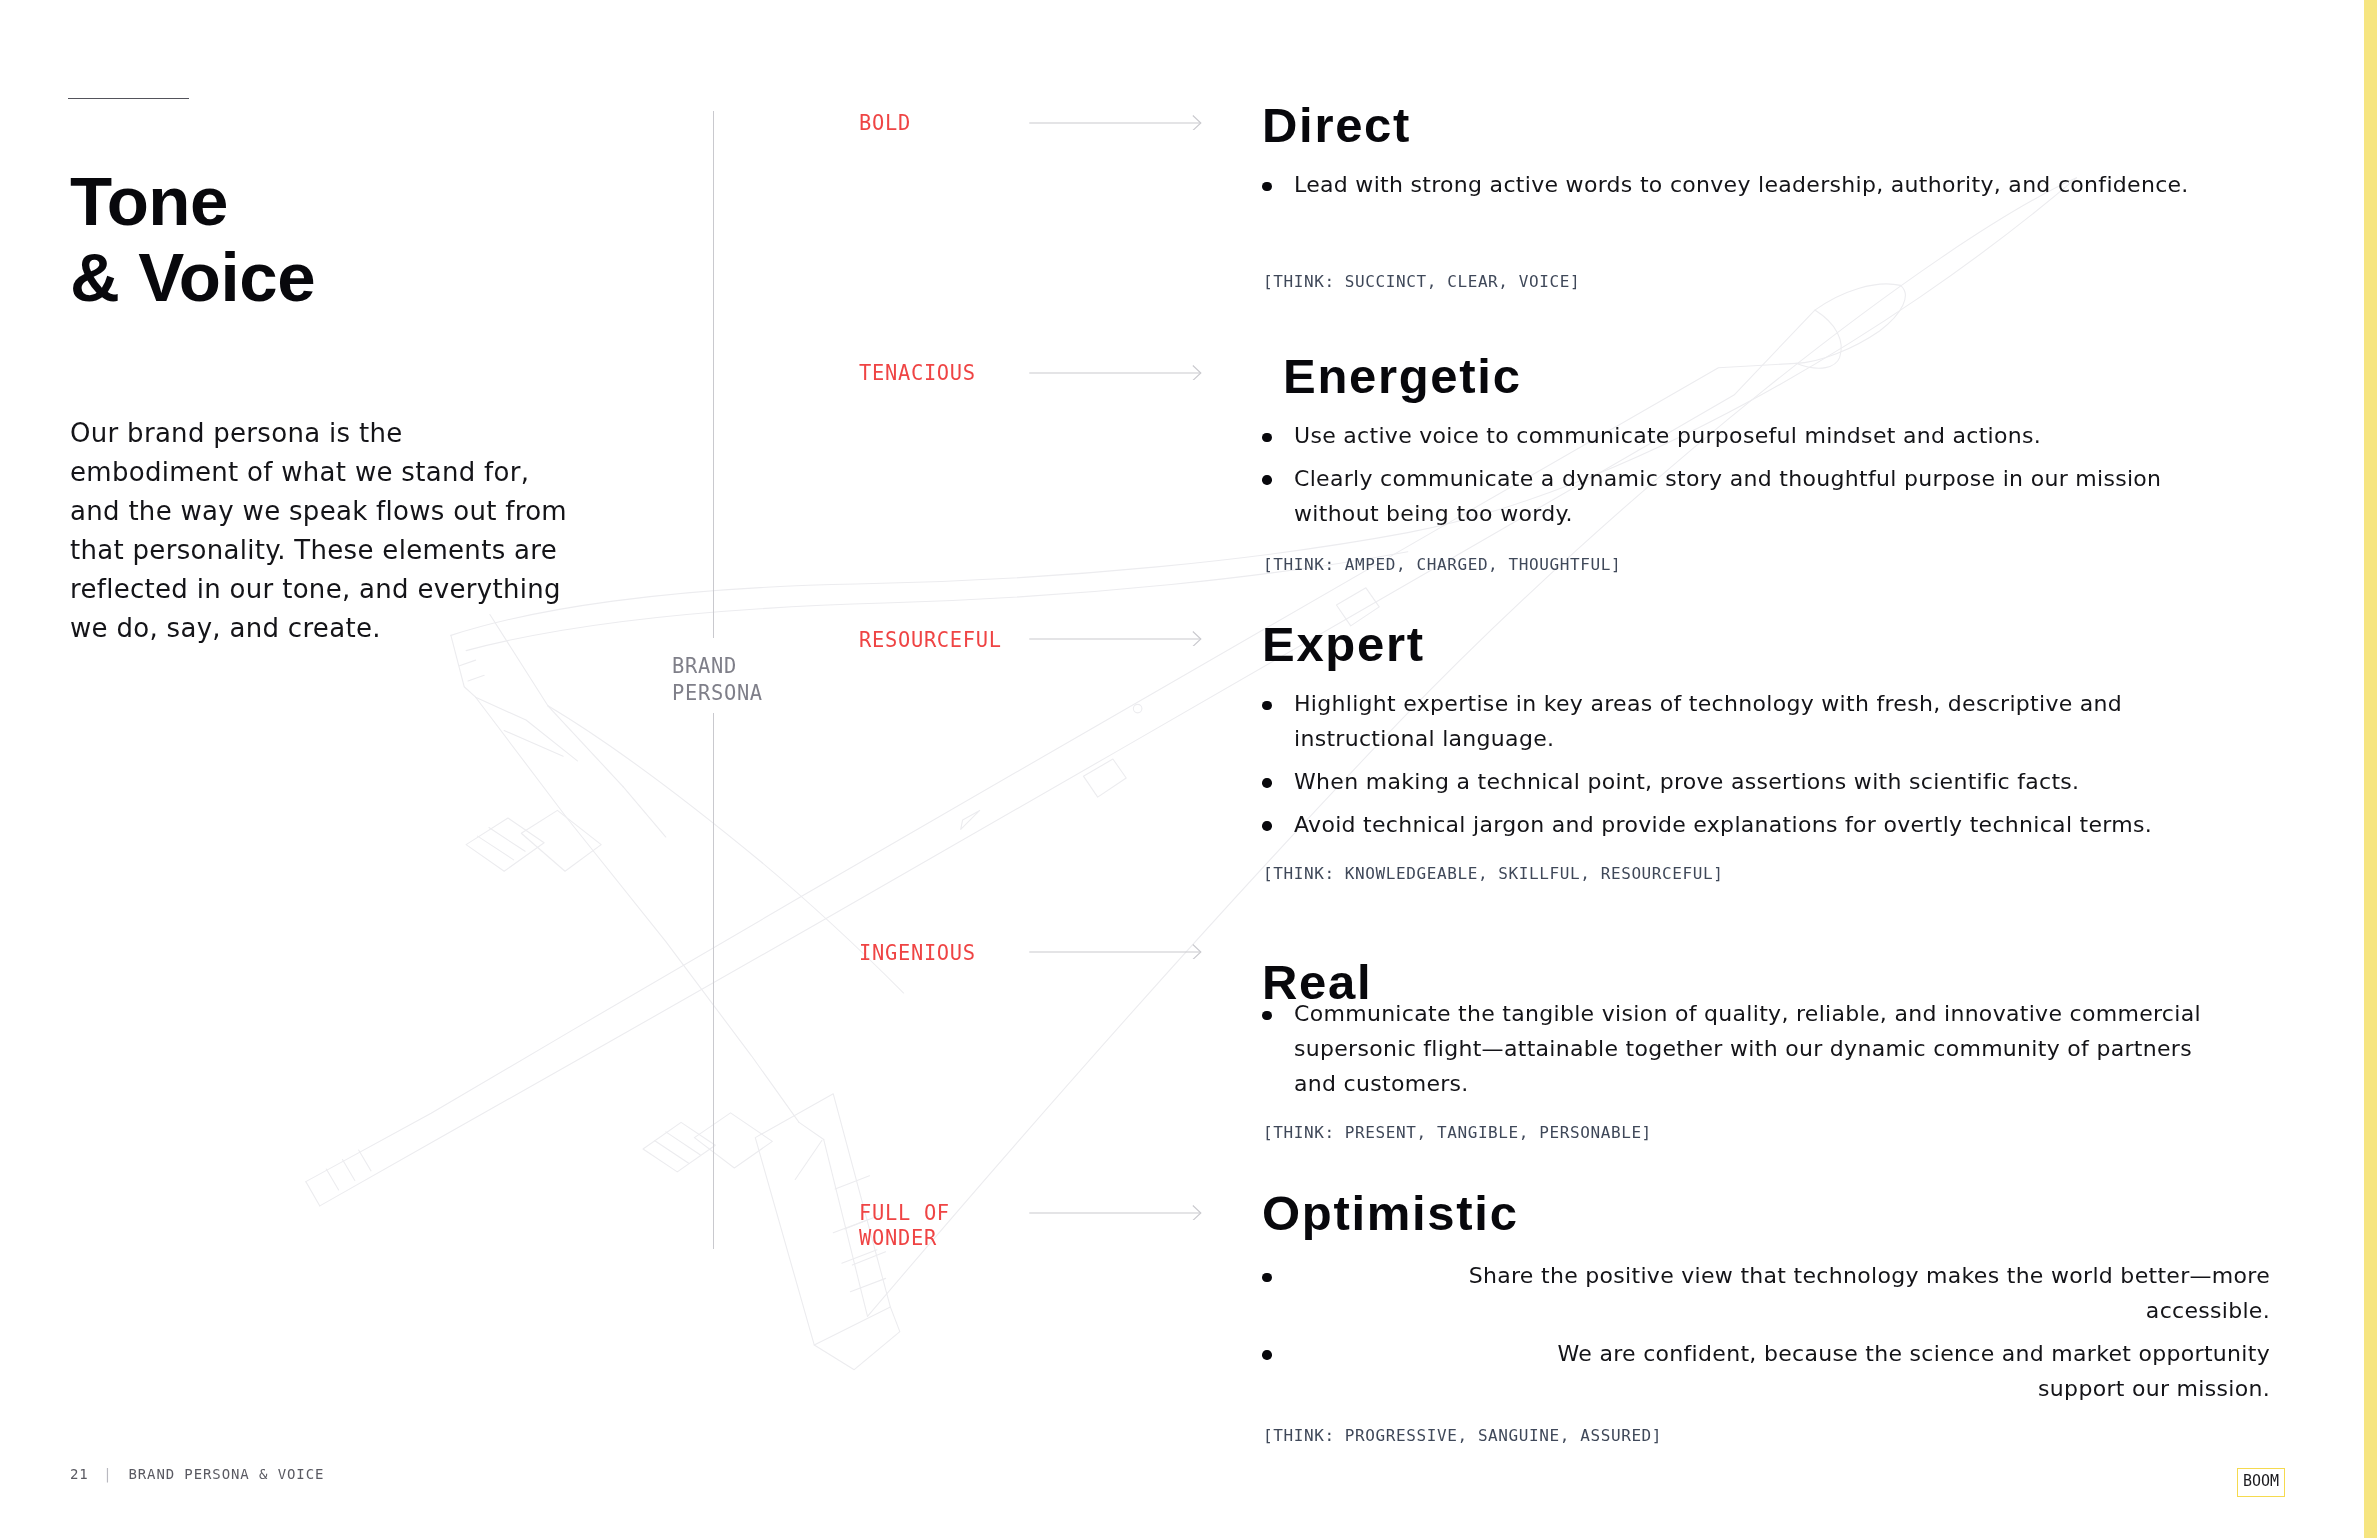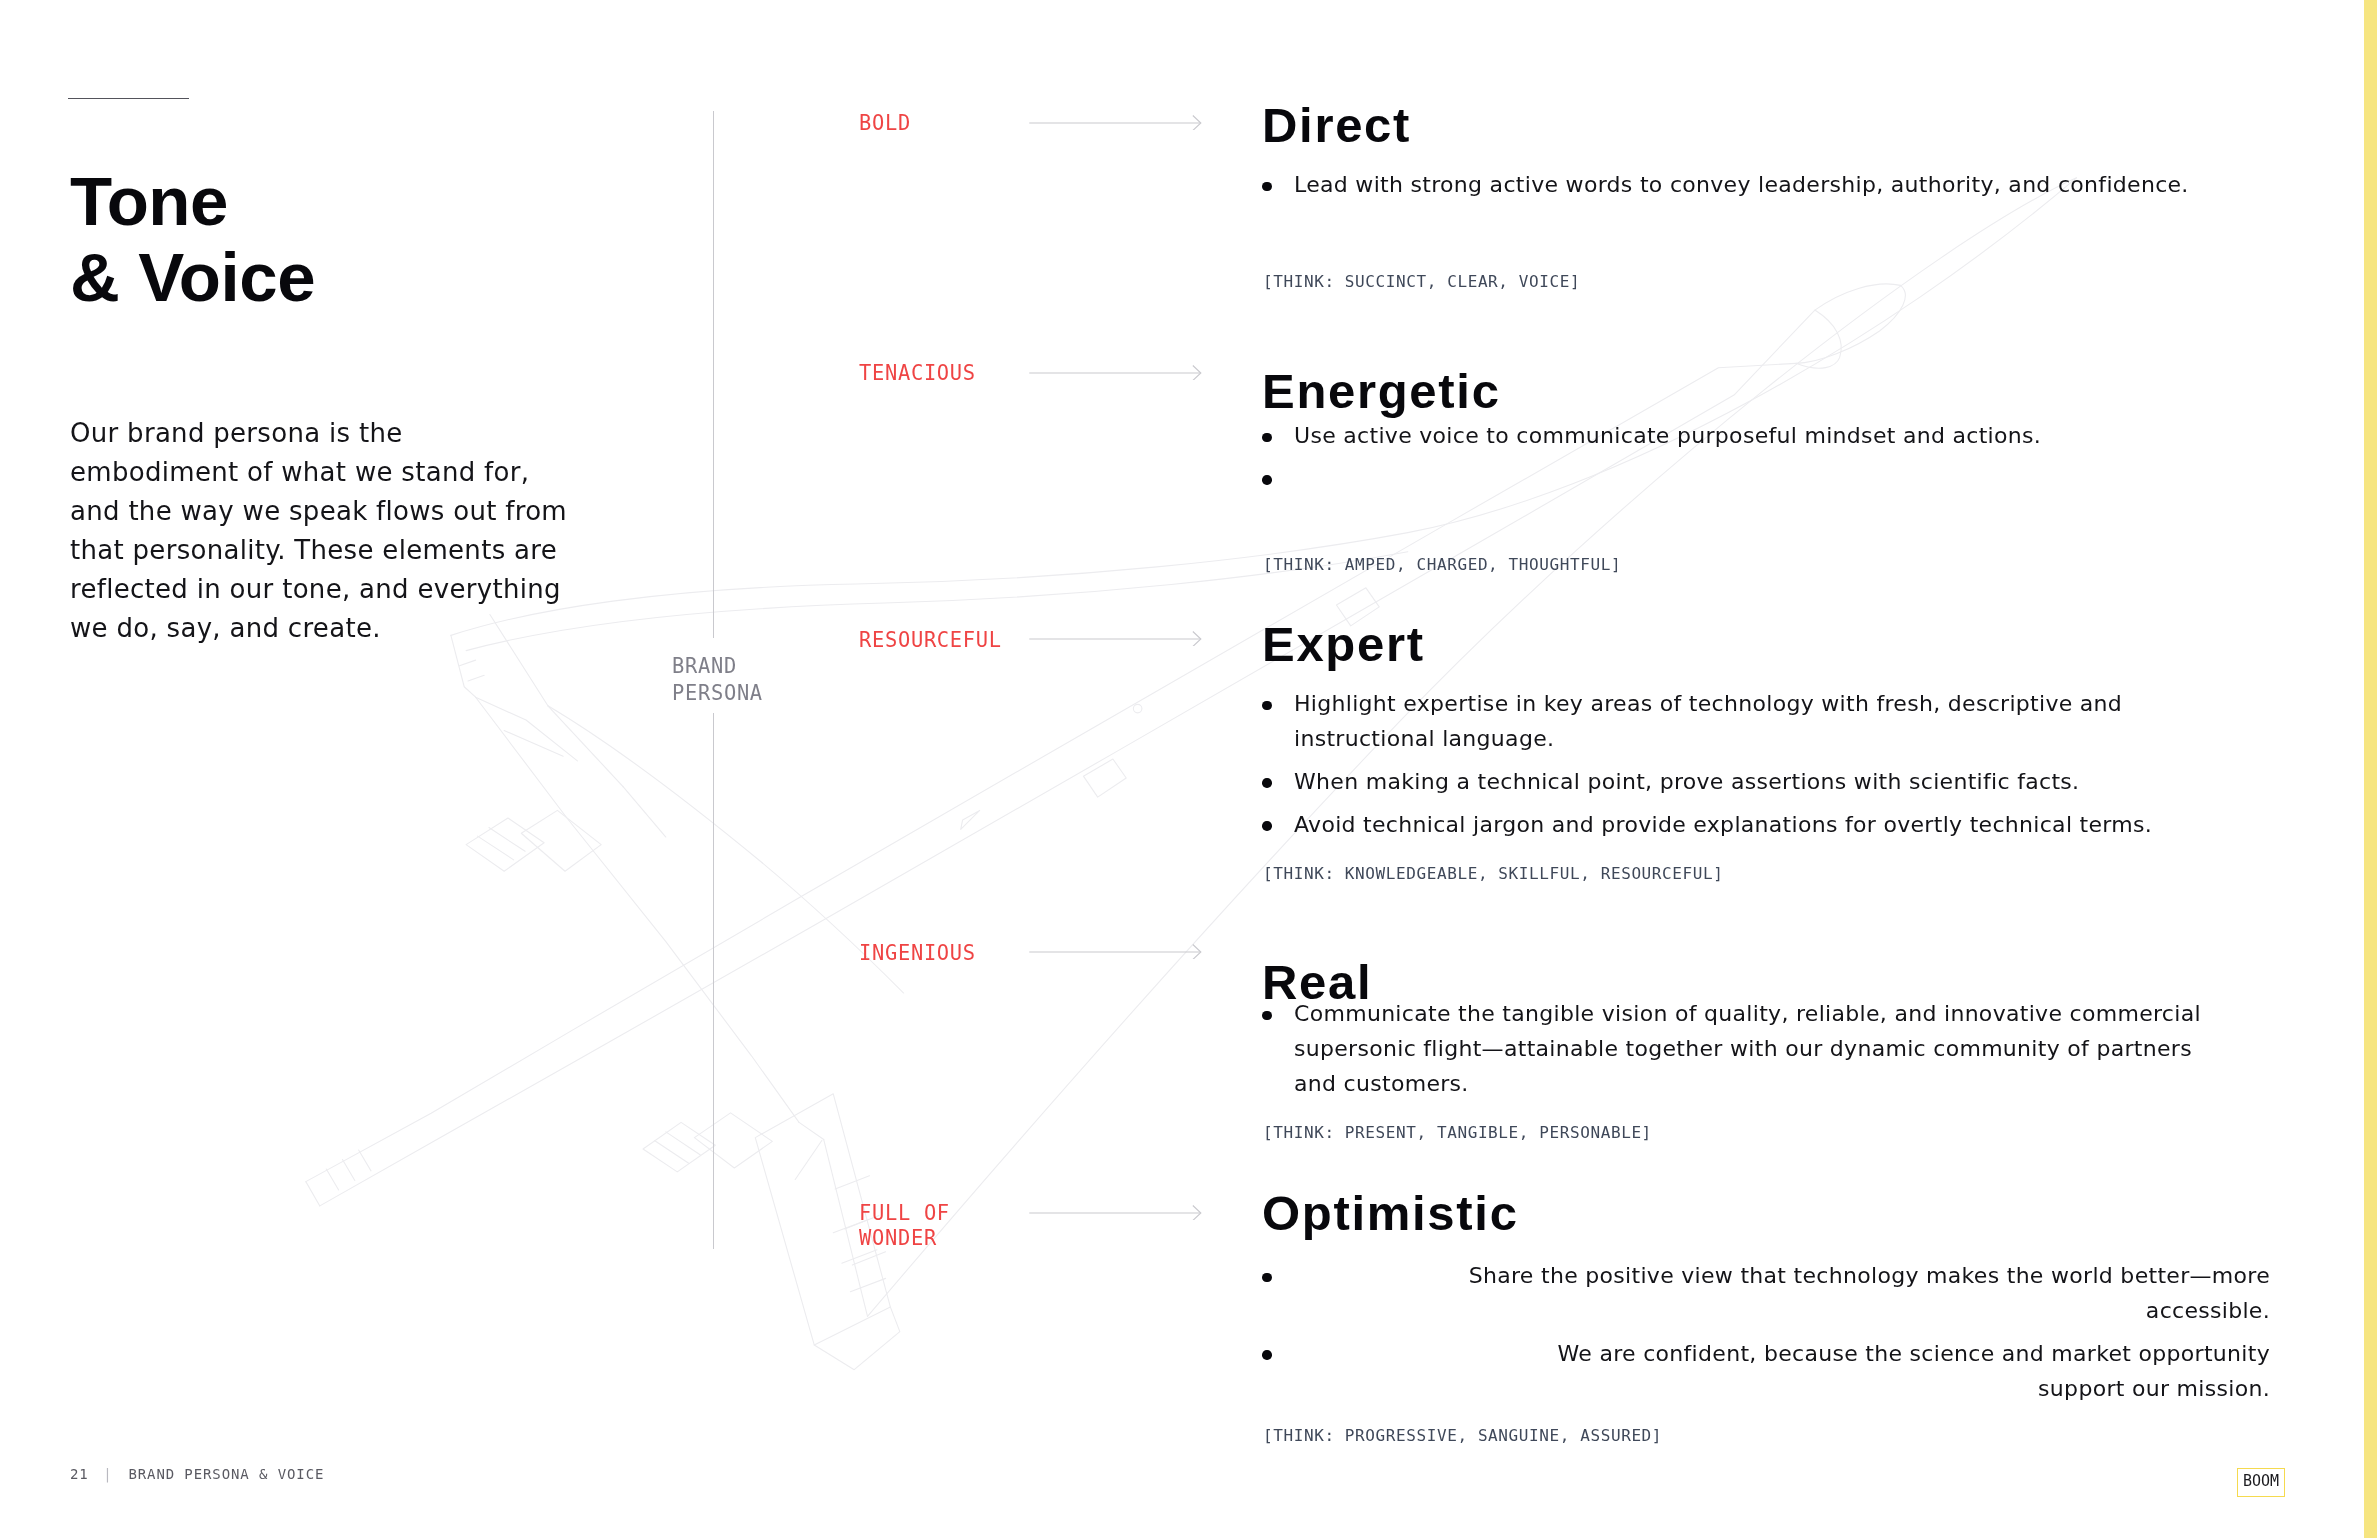--- a/index.html
+++ b/index.html
@@ -153,24 +153,25 @@
         <path d="M0 8.5 H182" stroke="#c9c9ce" stroke-width="1.2" fill="none"></path>
         <path d="M174.5 0.5 L183 8.5 L174.5 16.5" stroke="#c9c9ce" stroke-width="1.2" fill="none"></path>
       </svg>
     </div>
   <div id="sections">
       <div class="sec-h" style="top: 101px;">Direct</div>
       <div class="bullets" style="top: 167px;">
         <div class="bl"><span class="dot"></span><span>Lead with strong active words to convey leadership, authority, and confidence.</span></div>
       </div>
       <div class="think" style="top: 272px;">[THINK: SUCCINCT, CLEAR, VOICE]</div>
-      <div class="sec-h" style="top: 367px;">Energetic</div>
+      <div class="sec-h" style="top: 352px; margin-left: 21px;">Energetic</div>
       <div class="bullets" style="top: 418px;">
         <div class="bl"><span class="dot"></span><span>Use active voice to communicate purposeful mindset and actions.</span></div>
-        <div class="bl"><span class="dot"></span></div>
+        <div class="bl"><span class="dot"></span><span>Clearly communicate a dynamic story and thoughtful purpose in our mission
+without being too wordy.</span></div>
       </div>
       <div class="think" style="top: 555px;">[THINK: AMPED, CHARGED, THOUGHTFUL]</div>
       <div class="sec-h" style="top: 620px;">Expert</div>
       <div class="bullets" style="top: 686px;">
         <div class="bl"><span class="dot"></span><span>Highlight expertise in key areas of technology with fresh, descriptive and
 instructional language.</span></div>
         <div class="bl"><span class="dot"></span><span>When making a technical point, prove assertions with scientific facts.</span></div>
         <div class="bl"><span class="dot"></span><span>Avoid technical jargon and provide explanations for overtly technical terms.</span></div>
       </div>
       <div class="think" style="top: 864px;">[THINK: KNOWLEDGEABLE, SKILLFUL, RESOURCEFUL]</div>

